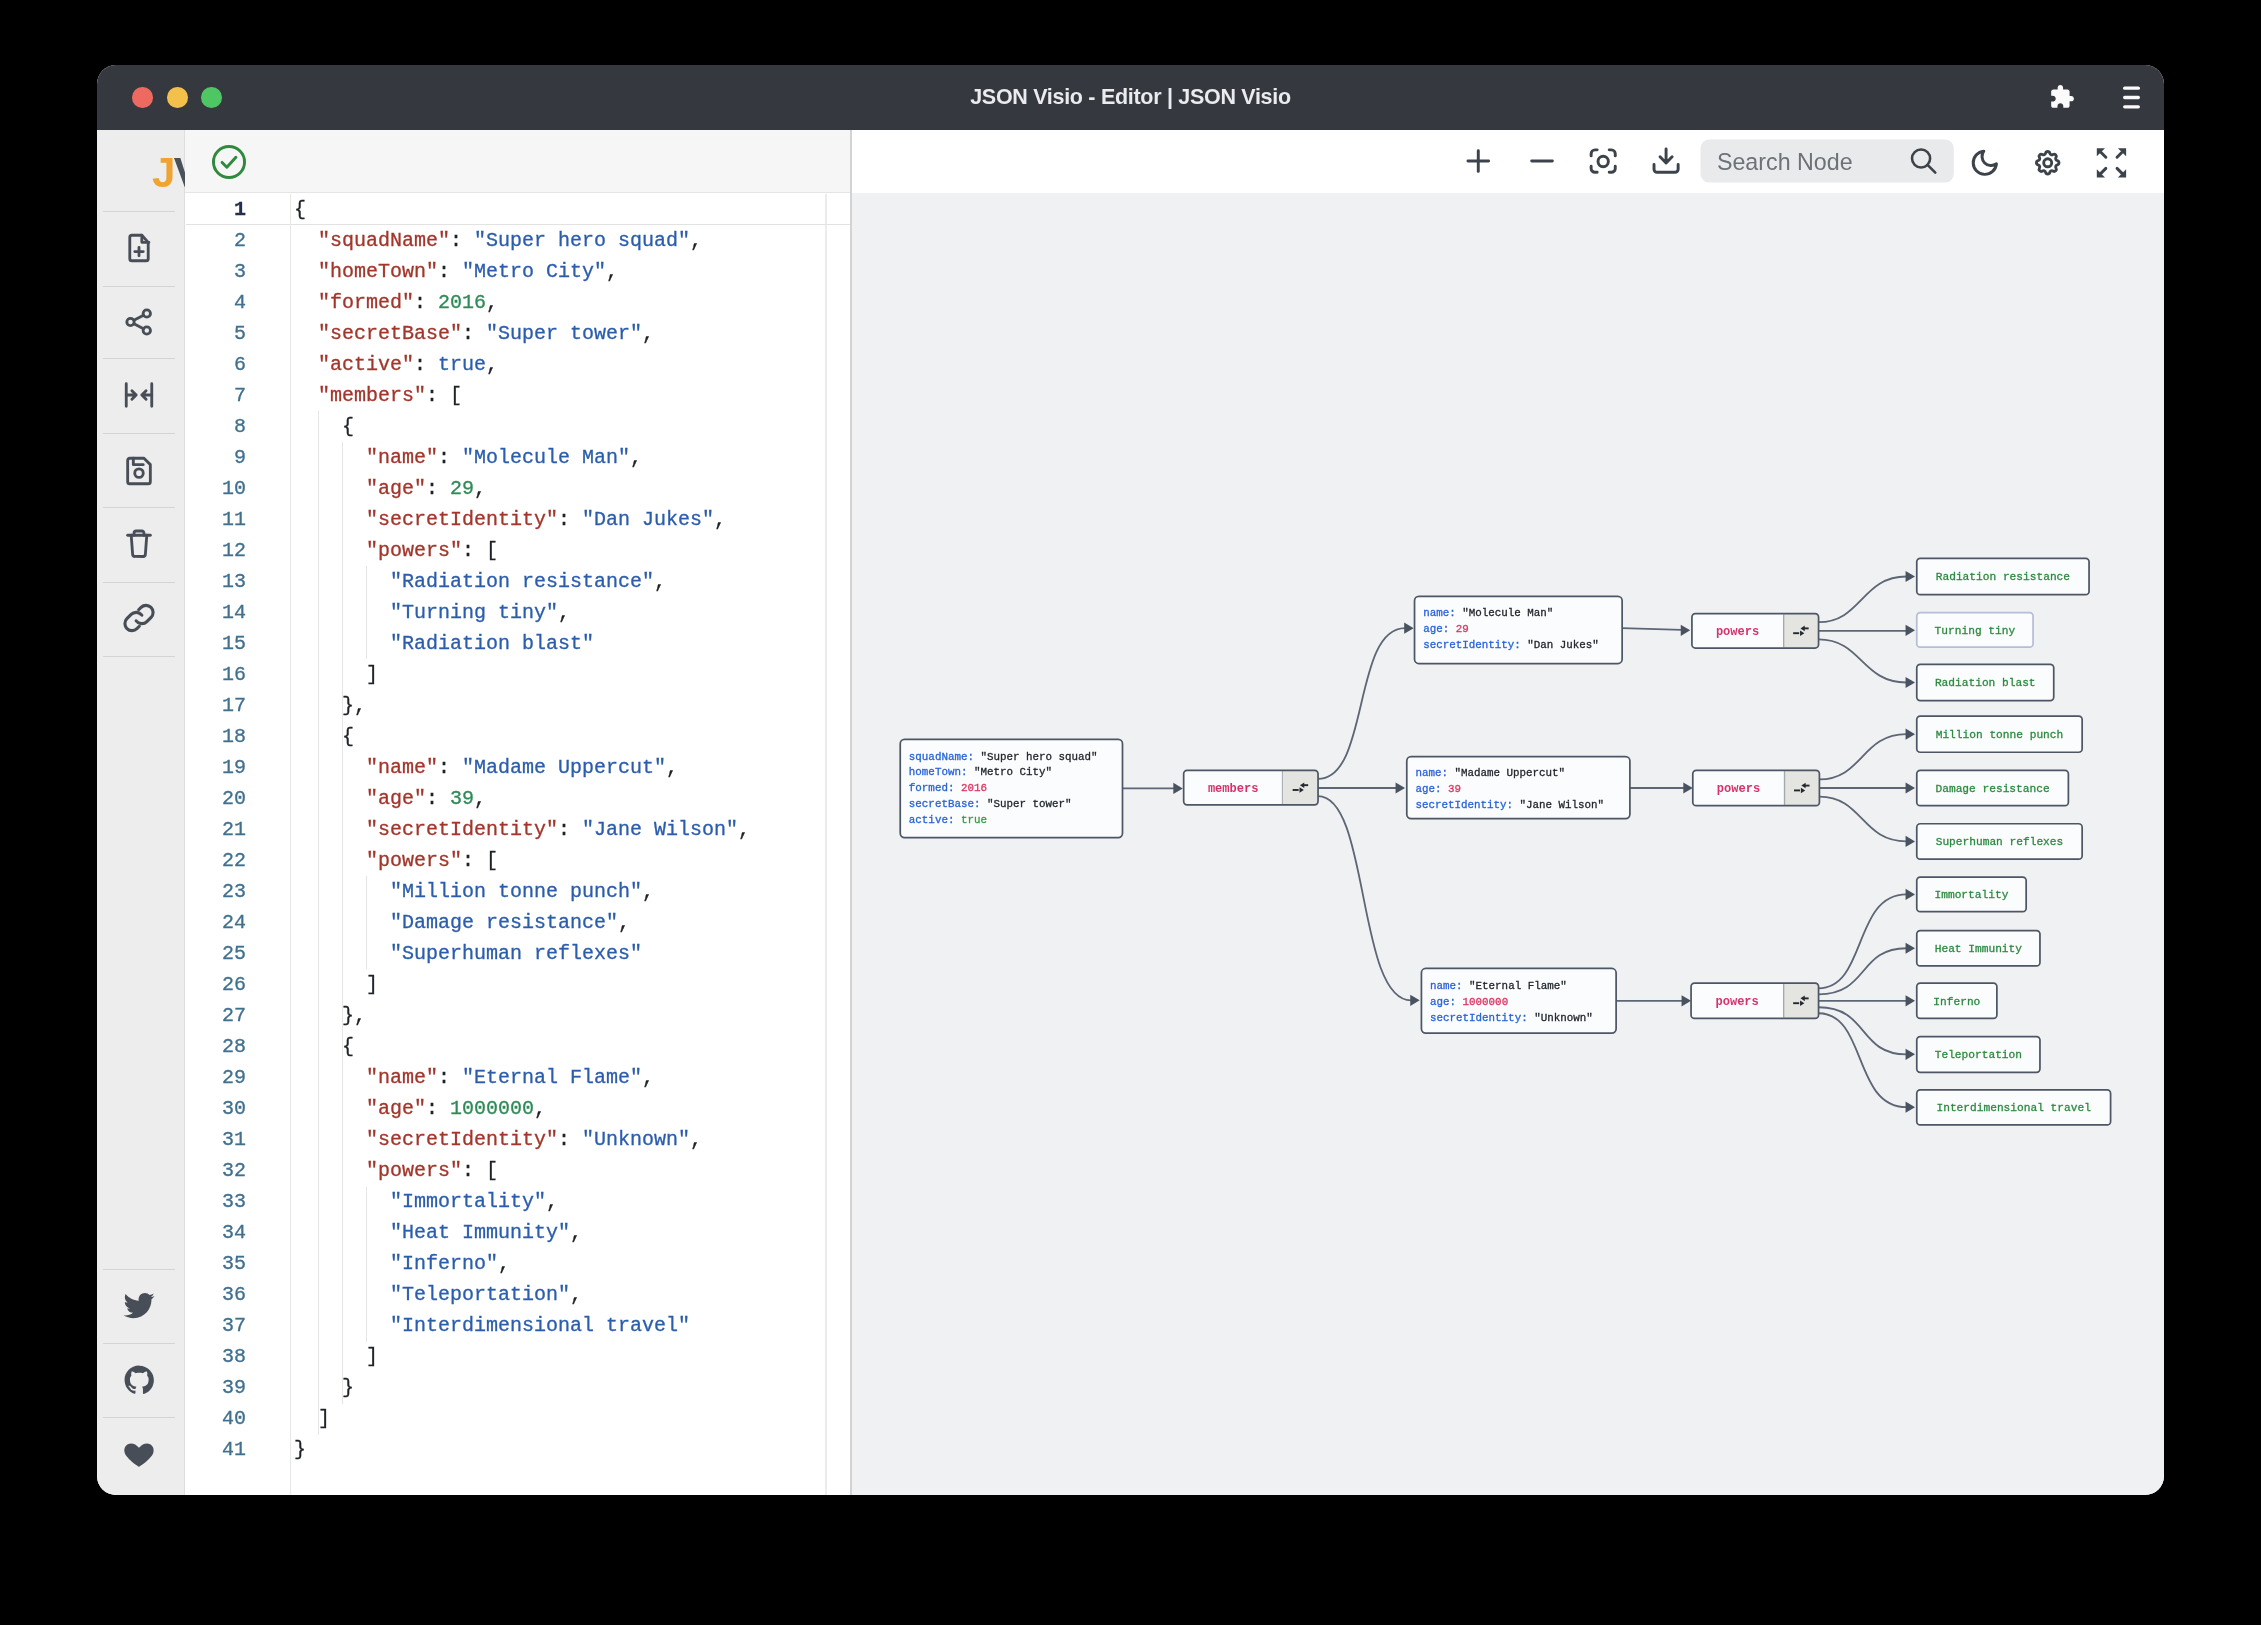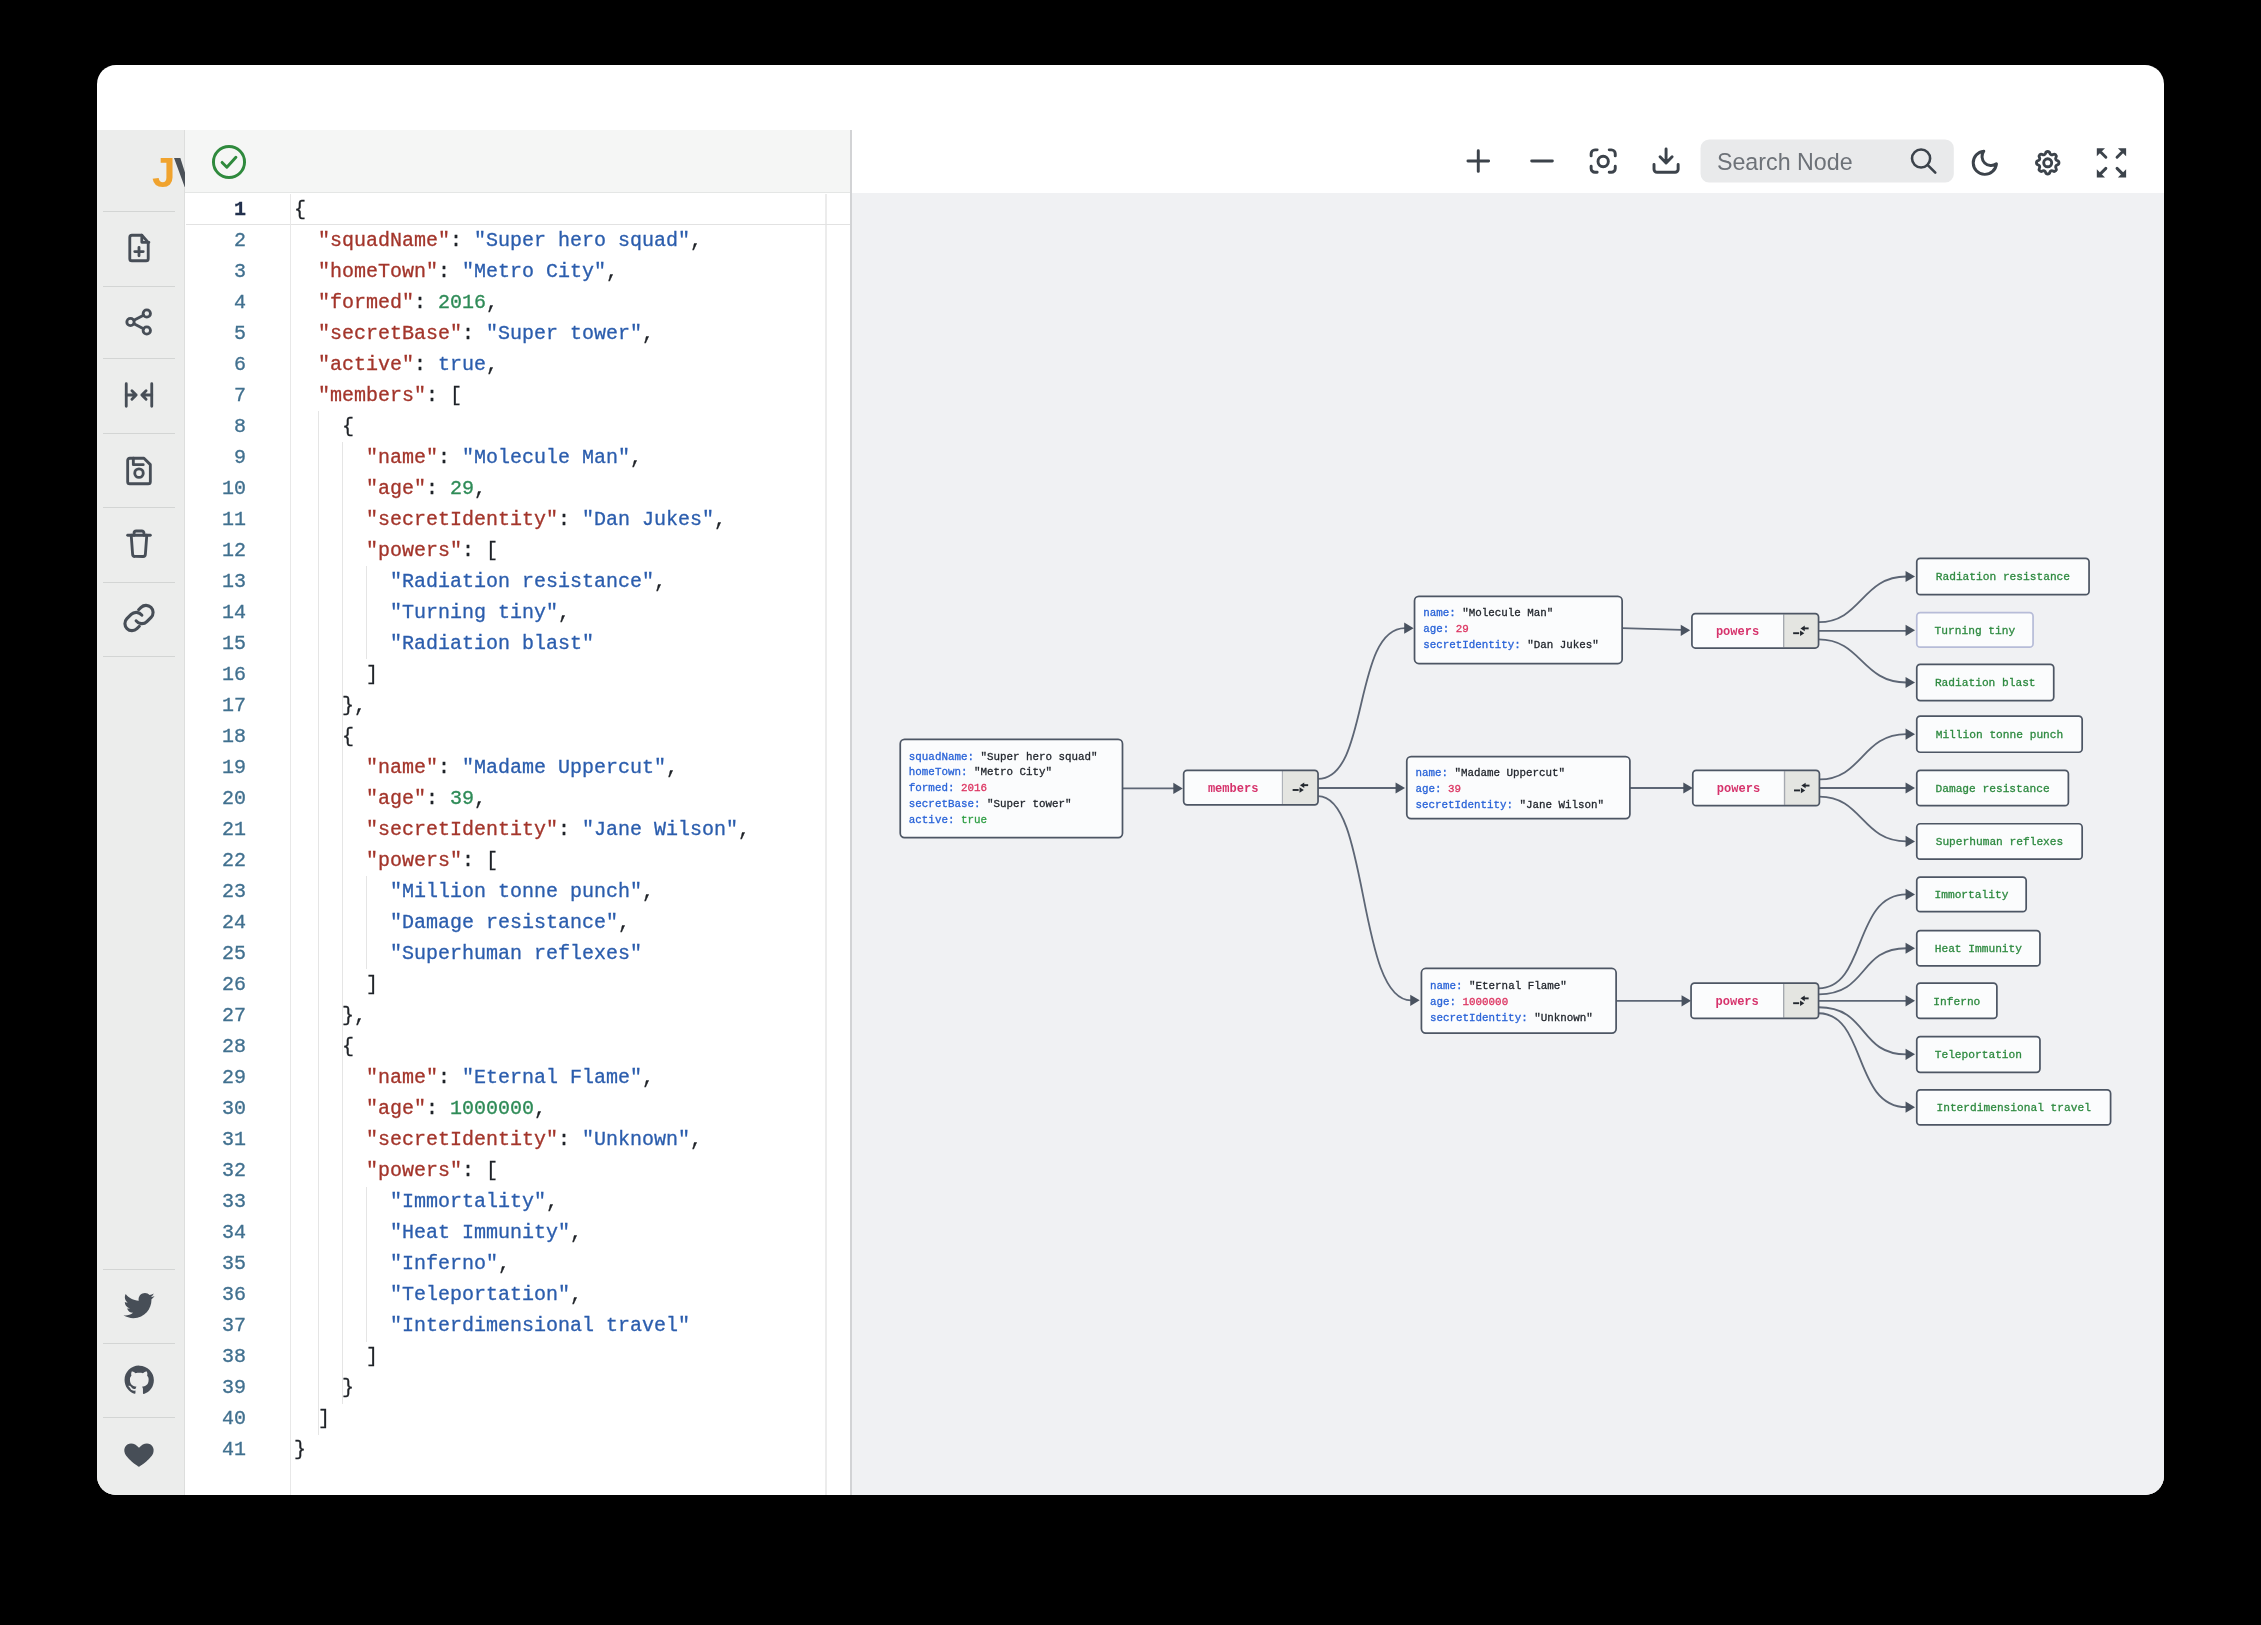--- a/index.html
+++ b/index.html
@@ -25,20 +25,36 @@
   #code{position:absolute;left:109px;top:0.9px;margin:0;font-family:"Liberation Mono",monospace;font-size:20px;line-height:31px;color:#1f2328;white-space:pre;-webkit-text-stroke:0.3px currentColor;}
   .k{color:#a3352b;}.s{color:#2b5dad;}.n{color:#2e8b57;}
   .ig{position:absolute;width:0.9px;background:#e5e5e5;}
   #vdiv{position:absolute;left:753px;top:65px;width:1.7px;height:1365px;background:#d2d3d5;}
   #toolbar{position:absolute;left:755px;top:65px;width:1312px;height:63px;background:#fff;}
   #canvas{position:absolute;left:755px;top:128px;width:1312px;height:1302px;background:#f0f1f3;}
 </style>
 </head>
 <body>
 <div id="win">
+  <div id="titlebar">
+    <div class="tl" style="left:35px;background:#ee6a61;"></div>
+    <div class="tl" style="left:70px;background:#f4c04c;"></div>
+    <div class="tl" style="left:104px;background:#4fc664;"></div>
+    <div id="title">JSON Visio - Editor | JSON Visio</div>
+    <svg style="position:absolute;left:1952px;top:19px;" width="26" height="26" viewBox="0 0 24 24">
+        <path fill="#fbfbfc" d="M20.5 11H19V7c0-1.1-.9-2-2-2h-4V3.5C13 2.12 11.88 1 10.5 1S8 2.12 8 3.5V5H4c-1.1 0-1.99.9-1.99 2v3.8H3.5c1.49 0 2.7 1.21 2.7 2.7s-1.21 2.7-2.7 2.7H2V20c0 1.1.9 2 2 2h3.8v-1.5c0-1.49 1.21-2.7 2.7-2.7 1.49 0 2.7 1.21 2.7 2.7V22H17c1.1 0 2-.9 2-2v-4h1.5c1.38 0 2.5-1.12 2.5-2.5S21.88 11 20.5 11z"></path>
+      </svg>
+    <svg style="position:absolute;left:2026px;top:17px;" width="17" height="31" viewBox="0 0 20 36">
+        <g stroke="#fbfbfc" stroke-width="4" stroke-linecap="round">
+          <line x1="2" y1="7" x2="18" y2="7"></line>
+          <line x1="2" y1="18" x2="18" y2="18"></line>
+          <line x1="2" y1="29" x2="18" y2="29"></line>
+        </g>
+      </svg>
+  </div>
   <div id="sidebar">
     <div id="jv"><span class="j">J</span>V</div>
     <div class="sdiv" style="top:81px;"></div>
     <div class="sdiv" style="top:156px;"></div>
     <div class="sdiv" style="top:228px;"></div>
     <div class="sdiv" style="top:303px;"></div>
     <div class="sdiv" style="top:377px;"></div>
     <div class="sdiv" style="top:452px;"></div>
     <div class="sdiv" style="top:526px;"></div>
     <div class="sdiv" style="top:1139px;"></div>

